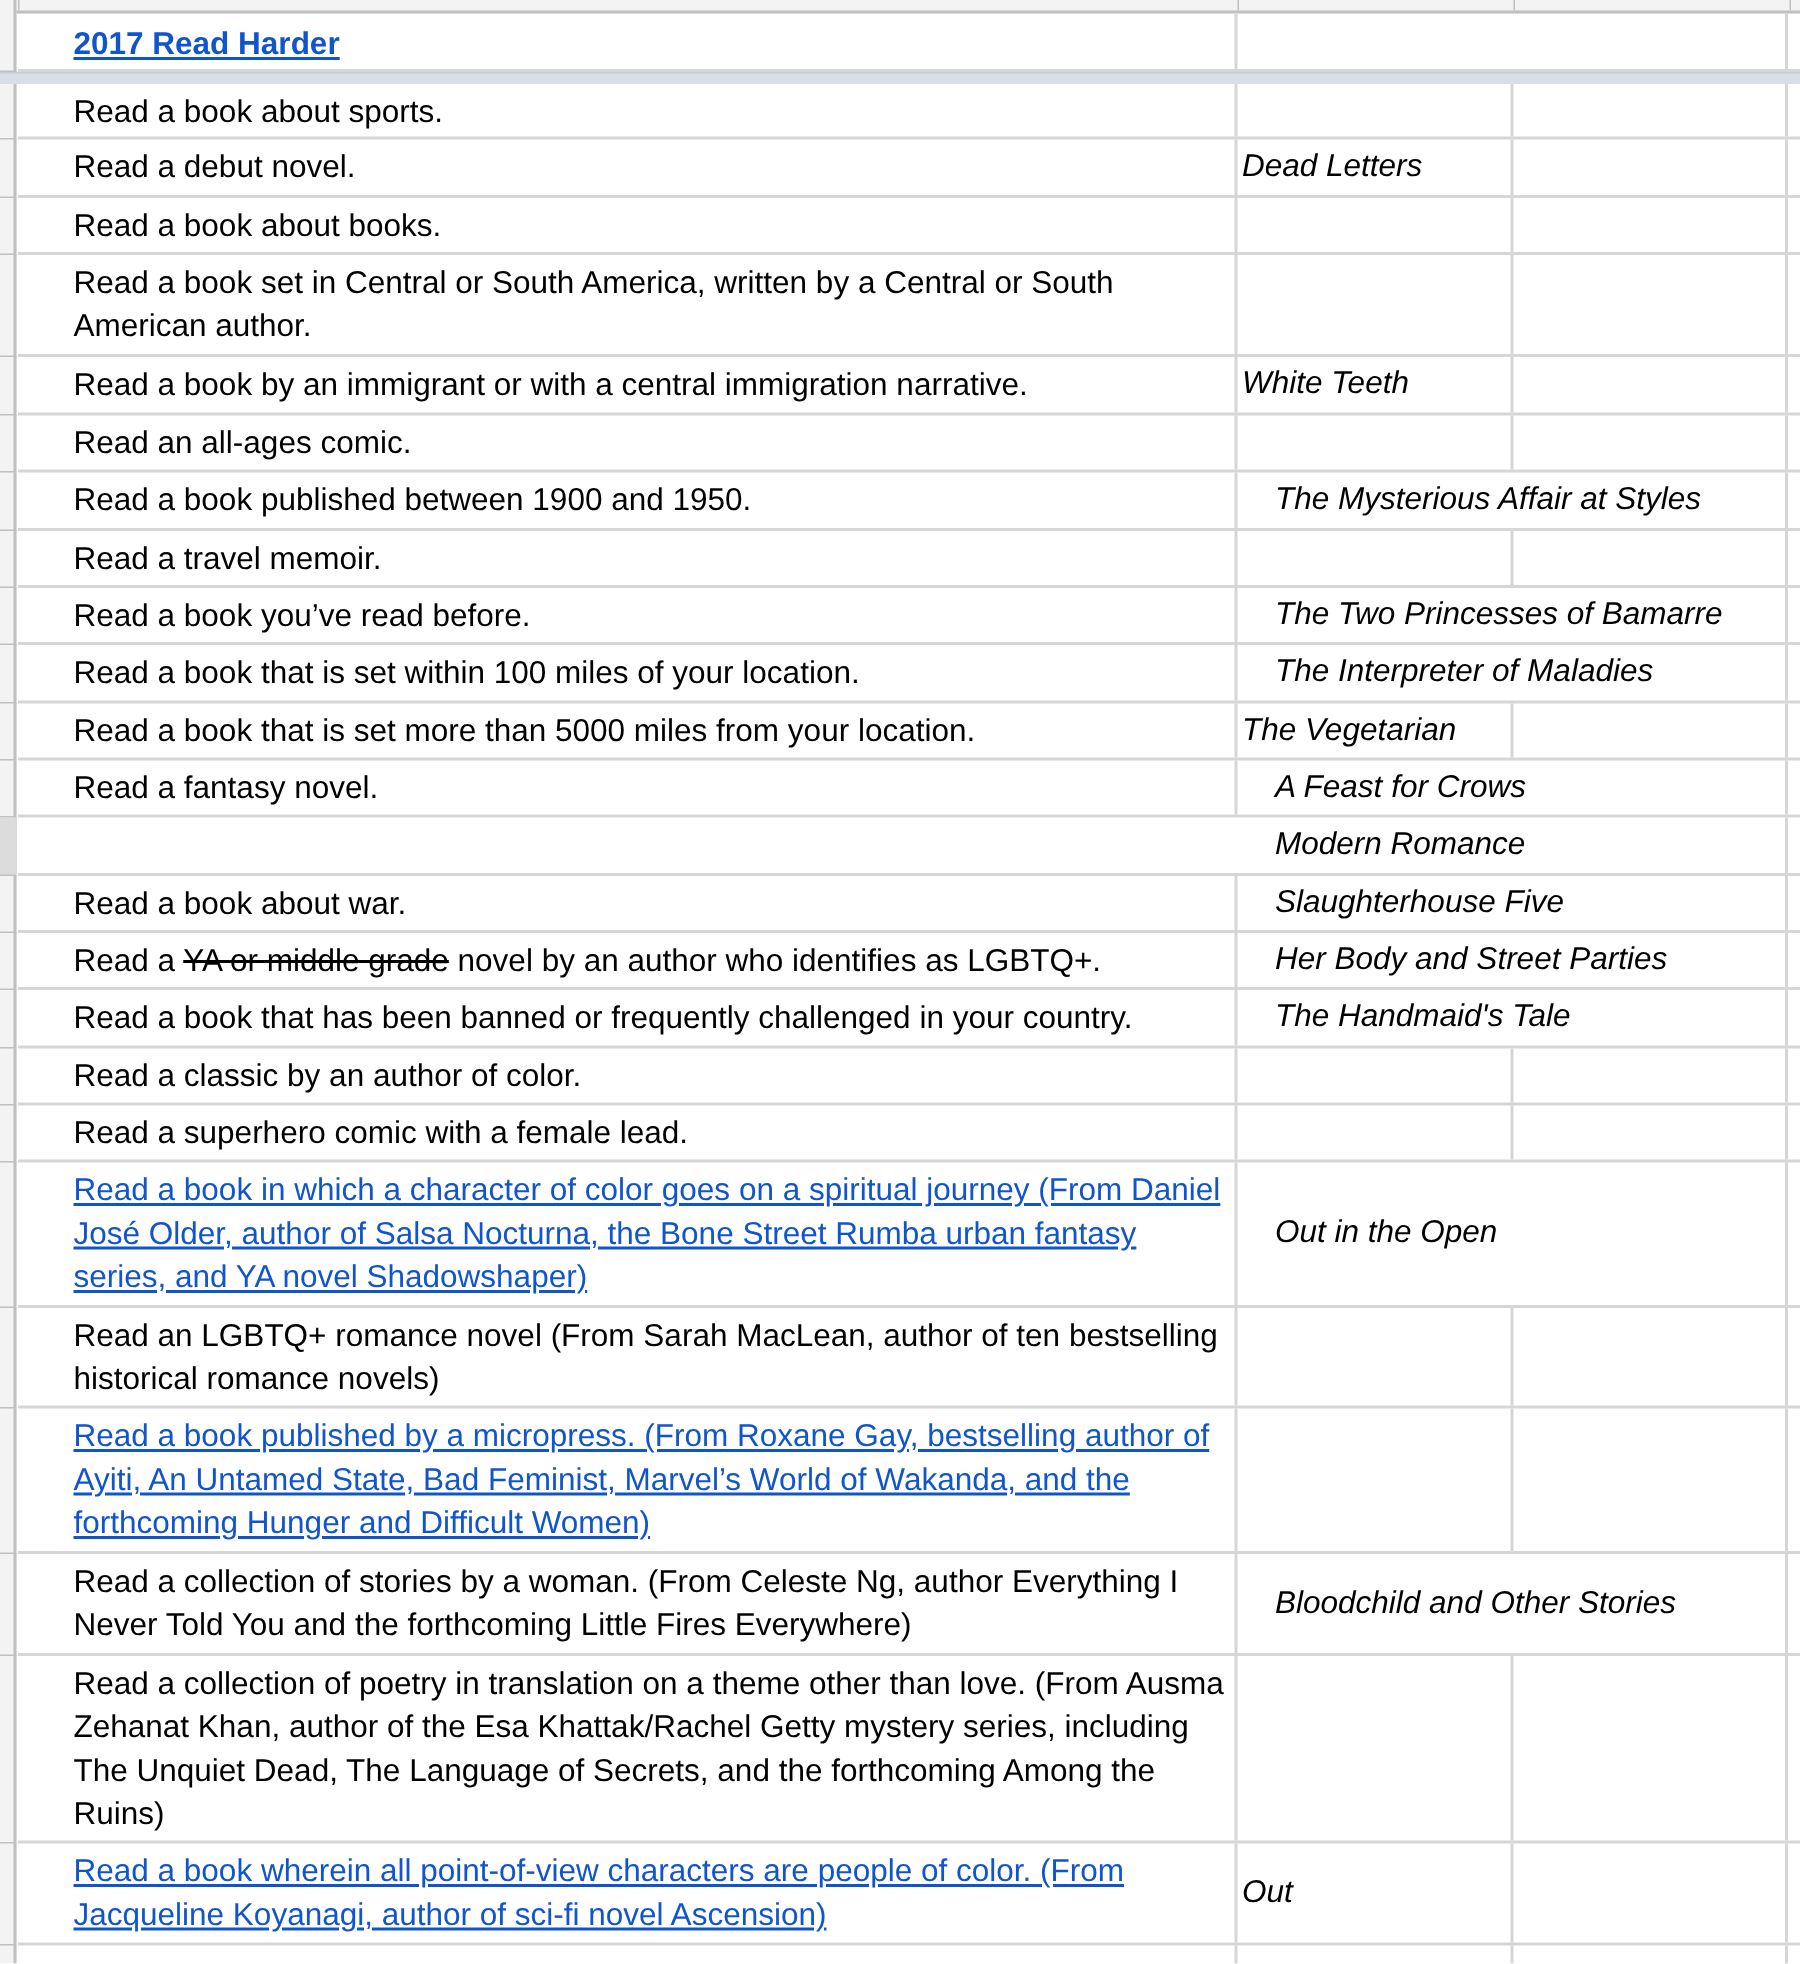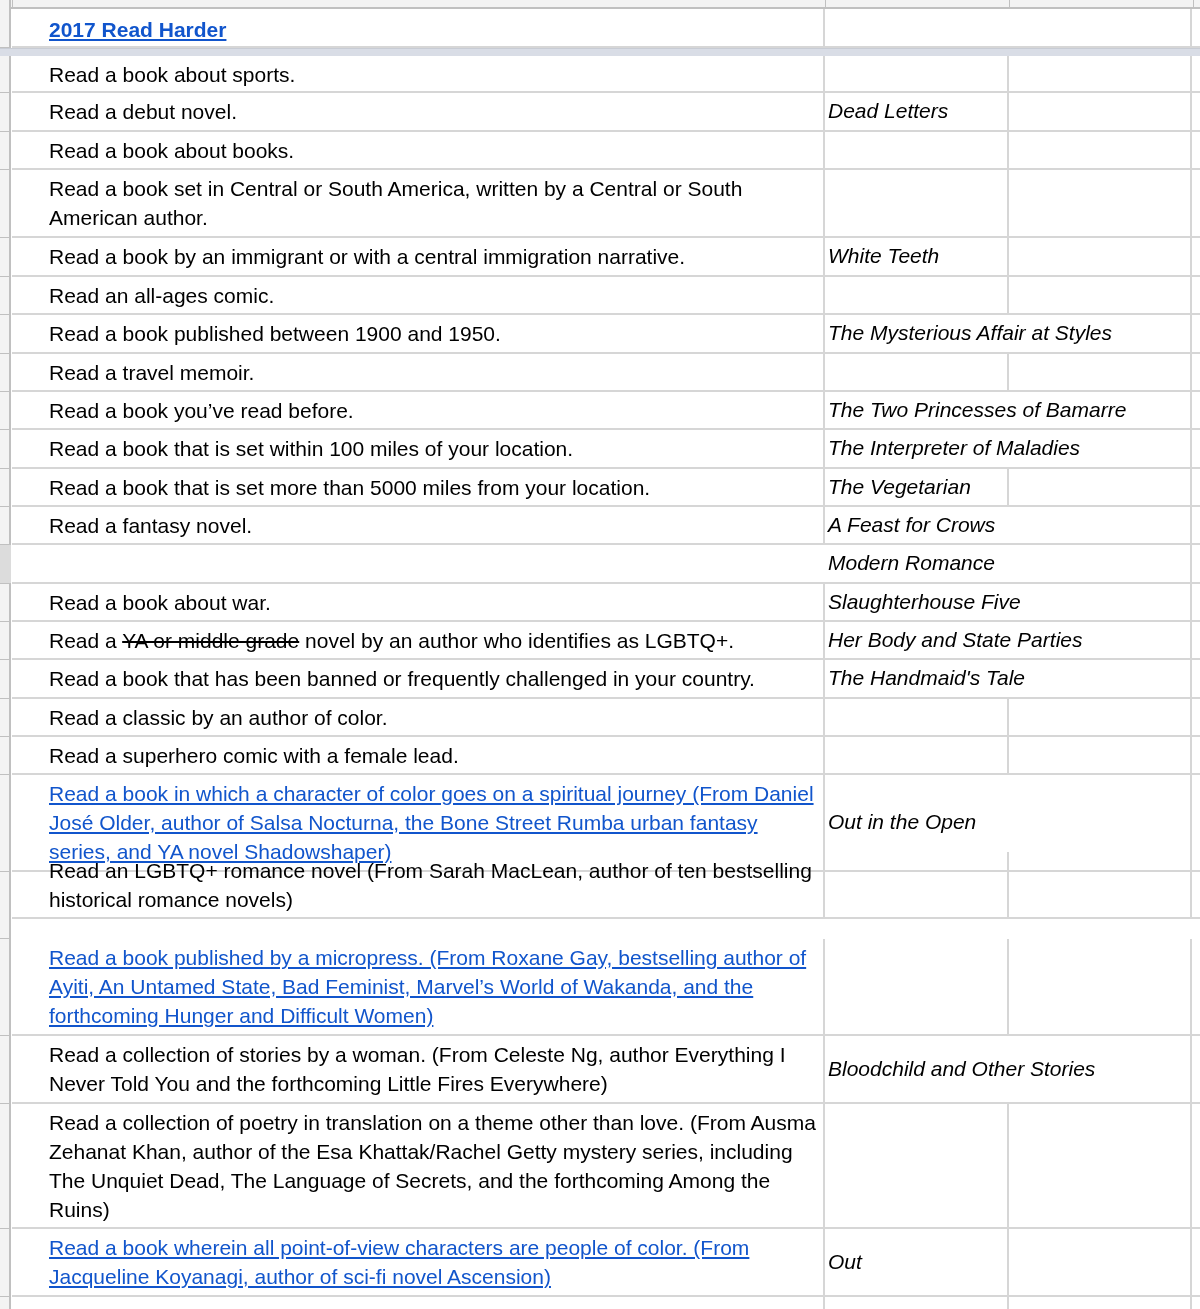--- a/index.html
+++ b/index.html
@@ -9,21 +9,21 @@
   .col-header-strip .sep { position: absolute; top: 0; bottom: 0; width: 1px; background: #c0c0c0; }
   .row-header-strip { position: absolute; left: 0; top: 0; width: 11px; height: 1309px; background: #f3f3f3; border-right: 2px solid #c0c0c0; }
   .row-header-cell { position: absolute; left: 0; width: 11px; border-bottom: 1px solid #c0c0c0; }
   .row-header-cell.active { background: #dcdcdc; }
   .frozen-divider { position: absolute; left: 0; top: 48px; width: 1200px; height: 8px; background: #d9dde6; border-top: 1px solid #c8ccd4; }
   .grid { position: absolute; left: 12px; top: 9px; width: 1188px; }
   .row { position: absolute; left: 0; width: 1188px; border-bottom: 2px solid #d6d6d6; }
   .cell { position: absolute; top: 0; bottom: 0; padding: 0 3px; line-height: 29px; overflow: visible; white-space: normal; }
   .cell.a { left: 0; width: 813px; border-right: 2px solid #d6d6d6; }
   .cell.b { left: 813px; width: 184px; border-right: 2px solid #d6d6d6; white-space: nowrap; display: flex; align-items: center; padding-bottom: 2px; }
-  .cell.b.overflow { border-right-color: transparent; }
+  .cell.b.overflow { border-right-color: transparent; margin-left: 22px; }
   .cell.c { left: 997px; width: 183px; border-right: 2px solid #d6d6d6; }
   .cell.a { padding-top: 4px; padding-left: 37px; }
   .book { font-style: italic; }
   .hdr-title { color: #1155cc; font-weight: bold; text-decoration: underline; }
   .hdr-book { font-weight: bold; }
   .link { color: #1155cc; text-decoration: underline; }
   .strike { text-decoration: line-through; }
 </style>
 </head>
 <body>
@@ -171,21 +171,21 @@
     <div class="cell b overflow">
         <span class="book">Slaughterhouse Five</span>
       </div>
     <div class="cell c"></div>
   </div>
   <div class="row" style="top:613px;height:38px">
     <div class="cell a">
       <span>Read a </span><span class="strike">YA or middle grade</span><span> novel by an author who identifies as LGBTQ+.</span>
     </div>
     <div class="cell b overflow">
-        <span class="book">Her Body and State Parties</span>
+        <span class="book">Her Body and Street Parties</span>
       </div>
     <div class="cell c"></div>
   </div>
   <div class="row" style="top:651px;height:39px">
     <div class="cell a"><span>Read a book that has been banned or frequently challenged in your country.</span></div>
     <div class="cell b overflow">
         <span class="book">The Handmaid's Tale</span>
       </div>
     <div class="cell c"></div>
   </div>
@@ -203,21 +203,21 @@
       </div>
     <div class="cell c"></div>
   </div>
   <div class="row" style="top:766px;height:97px">
     <div class="cell a"><span class="link">Read a book in which a character of color goes on a spiritual journey (From Daniel José Older, author of Salsa Nocturna, the Bone Street Rumba urban fantasy series, and YA novel Shadowshaper)</span></div>
     <div class="cell b overflow">
         <span class="book">Out in the Open</span>
       </div>
     <div class="cell c"></div>
   </div>
-  <div class="row" style="top:843px;height:67px">
+  <div class="row" style="top:863px;height:67px">
     <div class="cell a"><span>Read an LGBTQ+ romance novel (From Sarah MacLean, author of ten bestselling historical romance novels)</span></div>
     <div class="cell b">
         <span class="book"></span>
       </div>
     <div class="cell c"></div>
   </div>
   <div class="row" style="top:930px;height:97px">
     <div class="cell a"><span class="link">Read a book published by a micropress. (From Roxane Gay, bestselling author of Ayiti, An Untamed State, Bad Feminist, Marvel’s World of Wakanda, and the forthcoming Hunger and Difficult Women)</span></div>
     <div class="cell b">
         <span class="book"></span>

